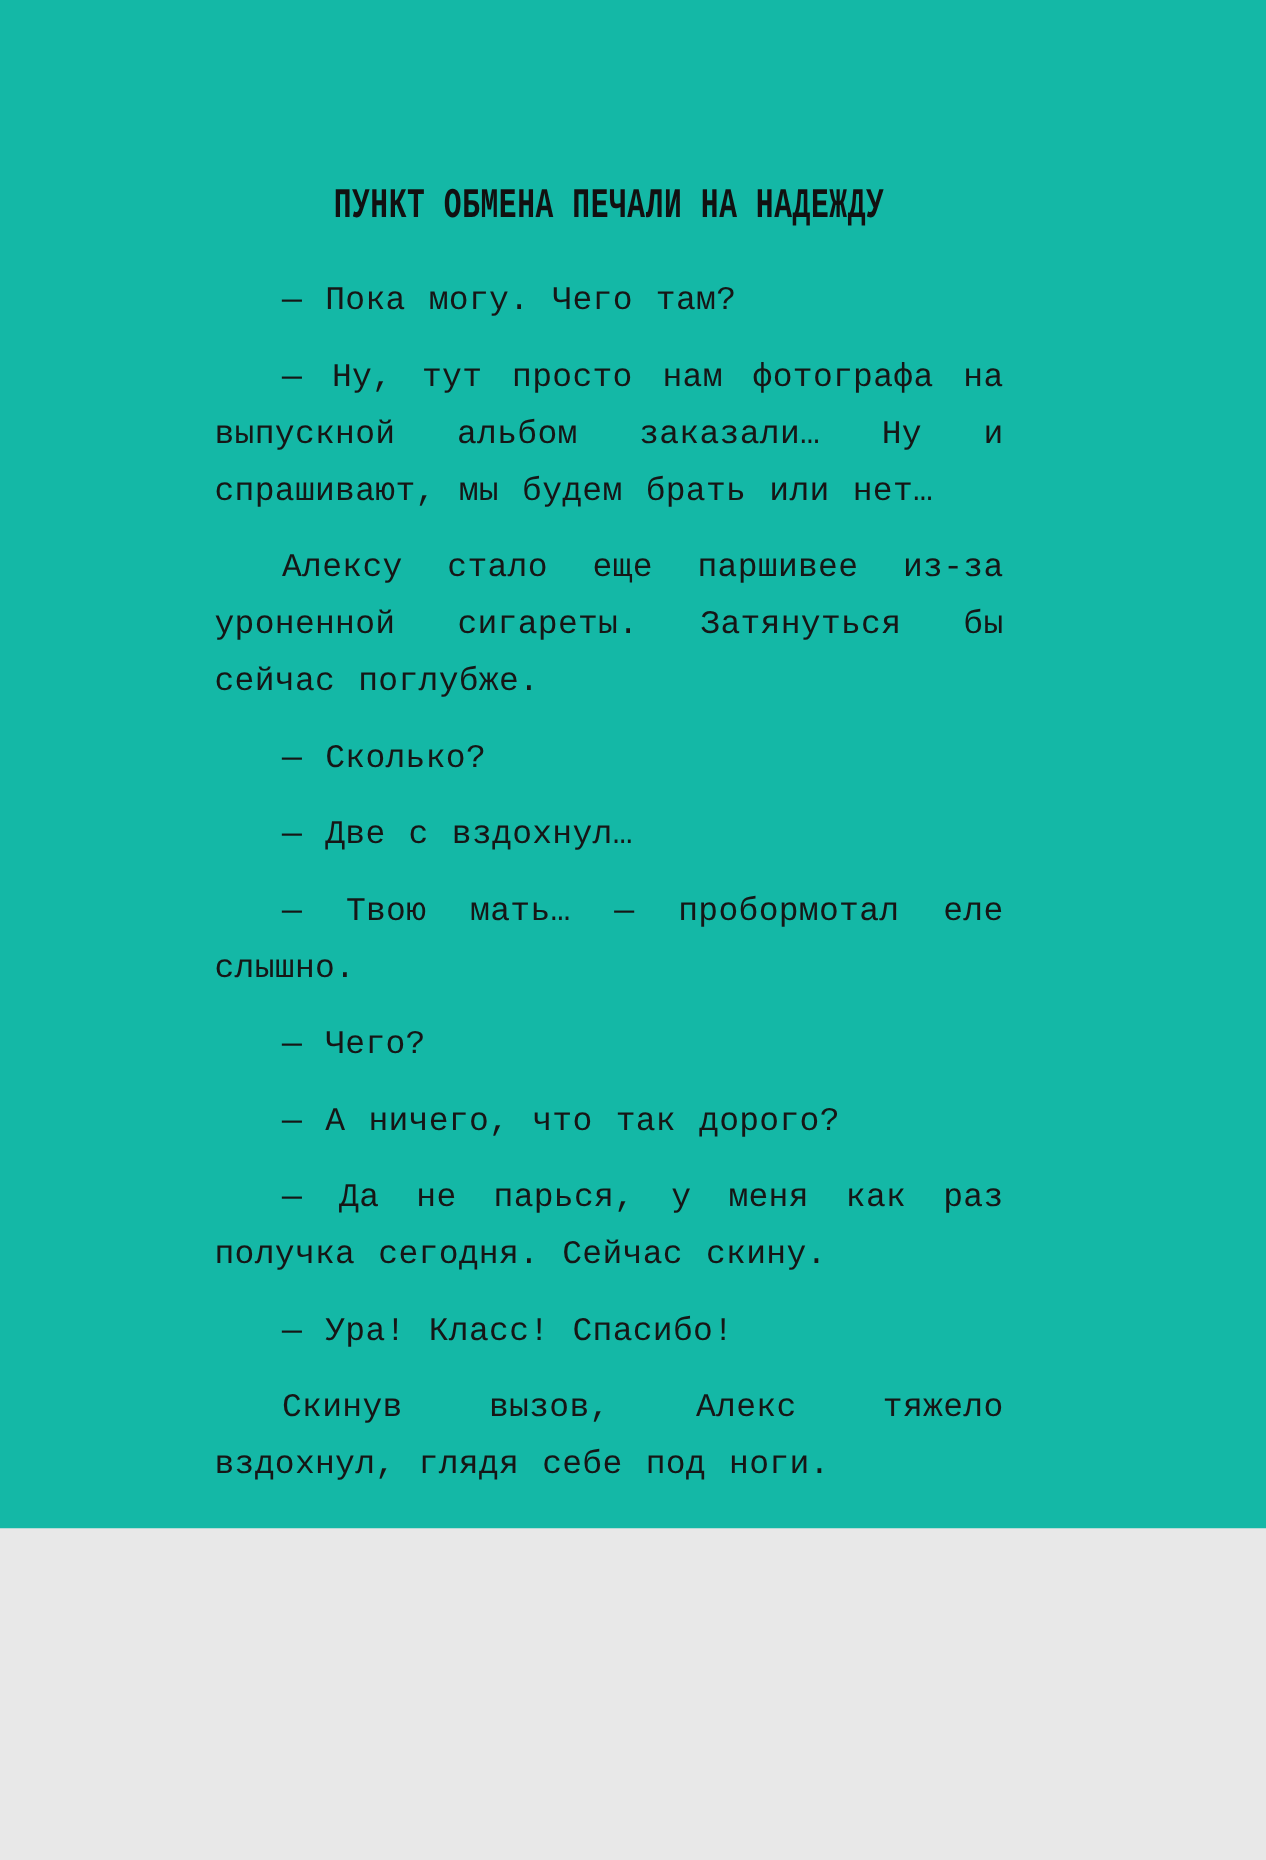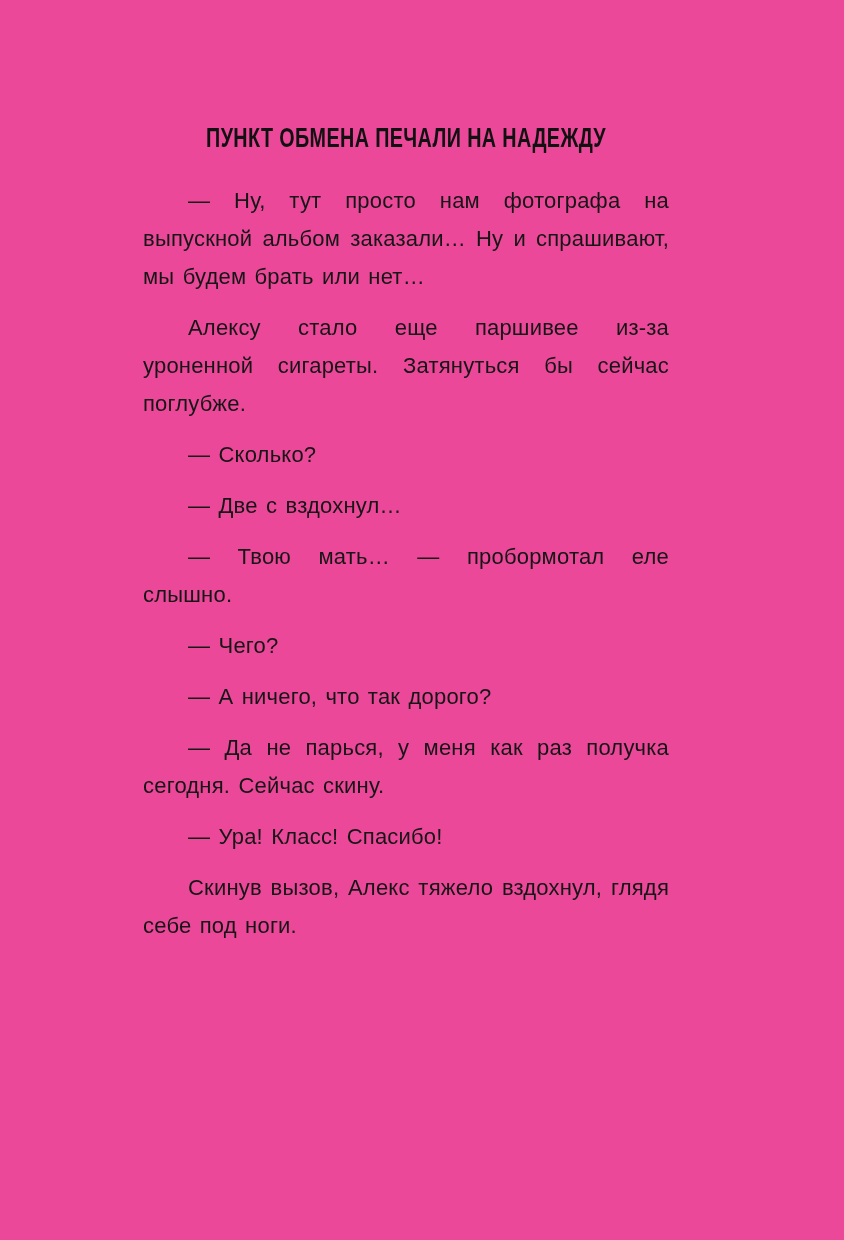--- a/index.html
+++ b/index.html
@@ -3,25 +3,25 @@
 <meta charset="utf-8">
 <style>
   html, body {
     margin: 0;
     padding: 0;
     background: #e8e8e8;
   }
   .page {
     position: relative;
     width: 844px;
-    height: 1240px;
+    height: 1019px;
     margin: 0 auto;
-    background: #ec4899;
+    background: #14b8a6;
     overflow: hidden;
-    font-family: Liberation Sans, sans-serif;
+    font-family: Liberation Mono, monospace;
   }
   .content {
     position: absolute;
     left: 143px;
     top: 123px;
     width: 526px;
   }
   .chapter-title {
     margin: 0 0 31px 0;
     text-align: center;
@@ -75,20 +75,21 @@
 </style>
 </head>
 <body>
 
 <div class="page">
 
   <div class="content">
     <h1 class="chapter-title">ПУНКТ ОБМЕНА ПЕЧАЛИ НА НАДЕЖДУ</h1>
 
     <div class="body-text">
+      <p>— Пока могу. Чего там?</p>
       <p>— Ну, тут просто нам фотографа на выпускной альбом заказали… Ну и спрашивают, мы будем брать или нет…</p>
       <p>Алексу стало еще паршивее из-за уроненной сигареты. Затянуться бы сейчас поглубже.</p>
       <p>— Сколько?</p>
       <p>— Две с вздохнул…</p>
       <p>— Твою мать… — пробормотал еле слышно.</p>
       <p>— Чего?</p>
       <p>— А ничего, что так дорого?</p>
       <p>— Да не парься, у меня как раз получка сего­дня. Сейчас скину.</p>
       <p>— Ура! Класс! Спасибо!</p>
       <p>Скинув вызов, Алекс тяжело вздохнул, глядя себе под ноги.</p>

